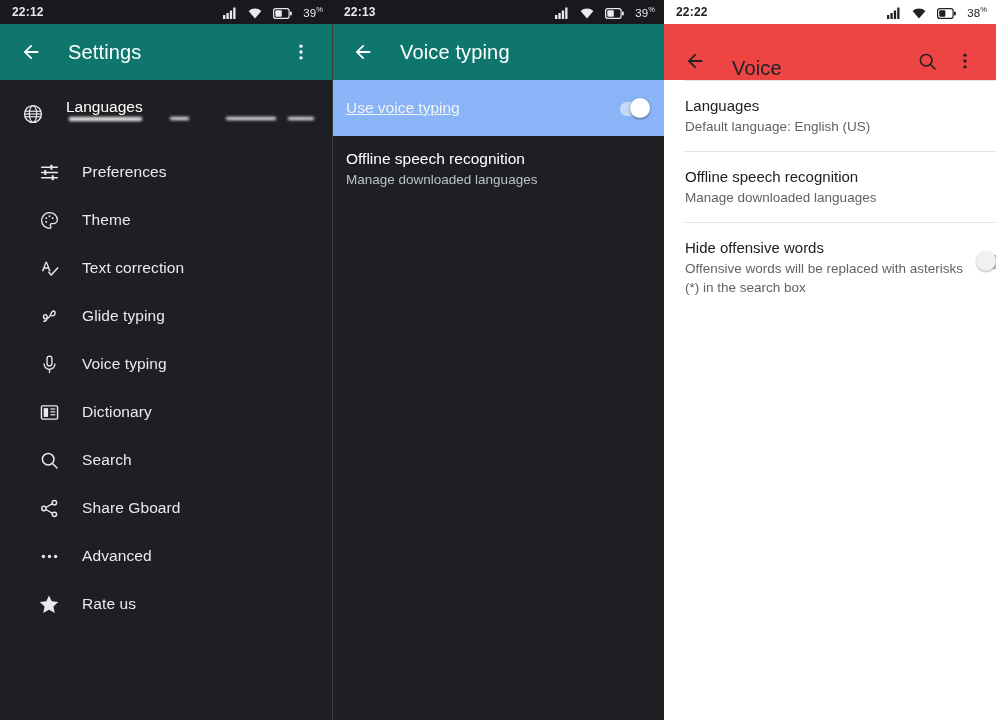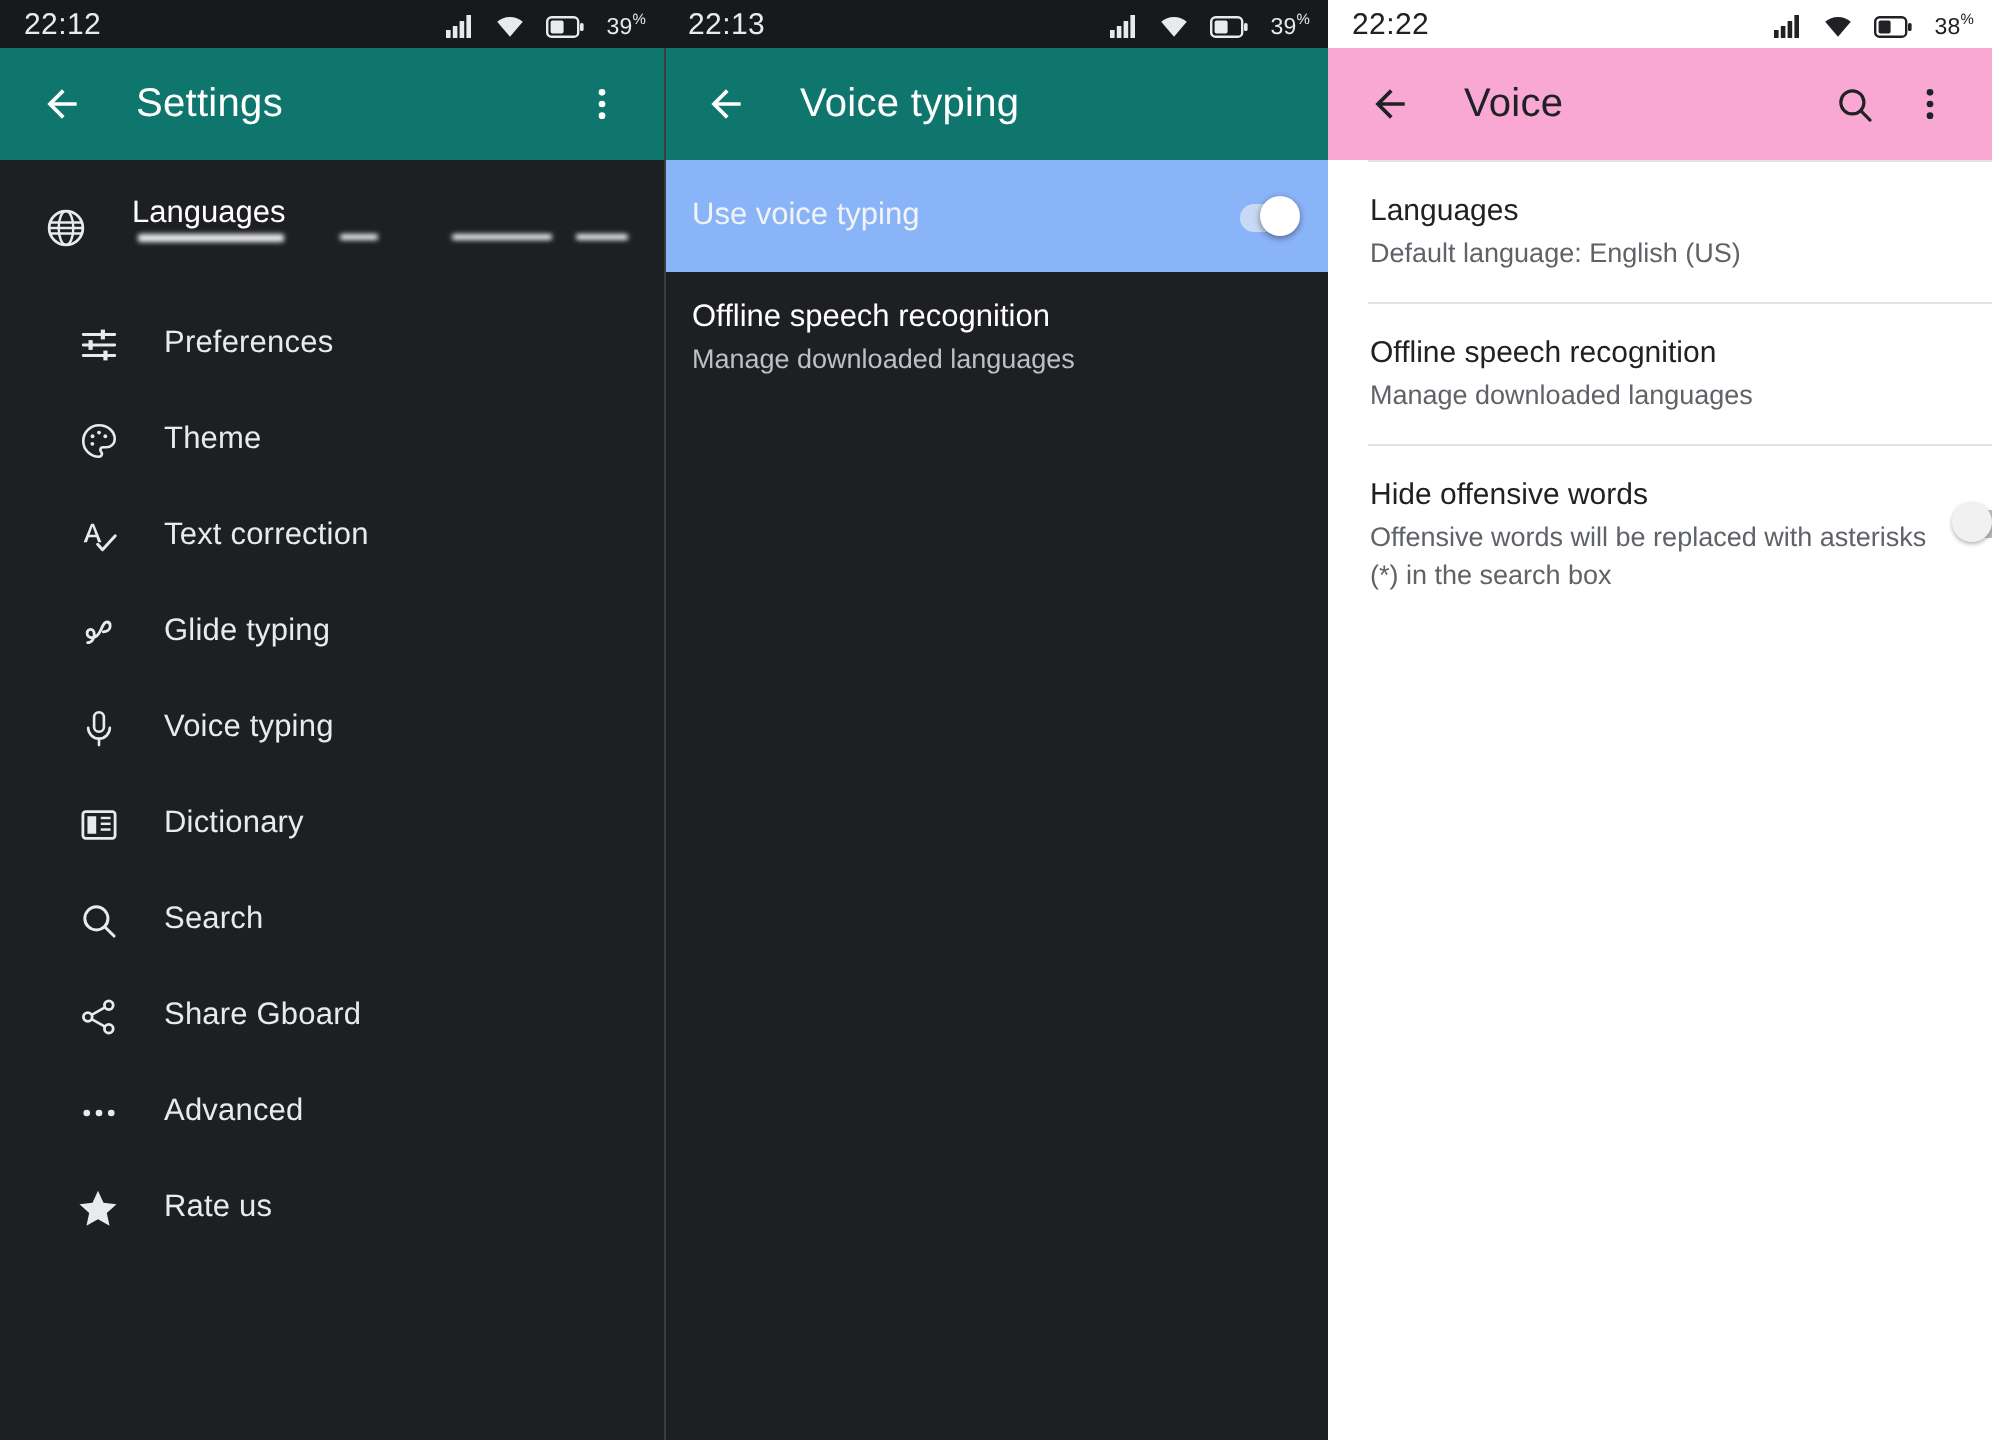--- a/index.html
+++ b/index.html
@@ -16,21 +16,21 @@
   .panel.dark { background: #1d1f23; }
   .panel.dark .statusbar { background: #18191c; }
   .panel.dark .appbar { background: #0f766e; }
   .panel.light { background: #ffffff; }
 
   
   .statusbar {
     height: 24px; display: flex; align-items: center;
     padding: 0 9px 0 12px; position: relative;
   }
-  .sb-time { font-size: 15px; letter-spacing: .2px; }
+  .sb-time { font-size: 12px; letter-spacing: .2px; font-weight: bold; }
   .panel.dark .sb-time { color: #e8eaed; }
   .panel.light .statusbar { background: #ffffff; text-align: center; }
   .panel.light .sb-time { color: #202124; }
   .sb-right { margin-left: auto; display: flex; align-items: flex-end; gap: 11px; }
   .sb-icon { display: block; }
   .sb-batt-text { font-size: 11.5px; letter-spacing: .1px; }
   .panel.dark .sb-batt-text { color: #e8eaed; }
   .panel.light .sb-batt-text { color: #202124; }
   .sb-pct { font-size: 7.5px; vertical-align: super; }
 
@@ -41,21 +41,21 @@
   }
   .appbar .iconbtn {
     width: 38px; height: 38px; display: flex;
     align-items: center; justify-content: center; flex: 0 0 auto;
   }
   .appbar .title {
     font-size: 20px; font-weight: 400; letter-spacing: .15px;
     margin-left: 18px; white-space: nowrap;
   }
   .panel.dark .appbar .title { color: #ffffff; }
-  .panel.light .appbar { background: #f9a8d4; height: 56px; }
+  .panel.light .appbar { background: #ef4444; height: 56px; align-items: flex-end; }
   .panel.light .appbar .title { color: #202124; }
   .appbar .spacer { flex: 1 1 auto; }
 
   
   .list-dark { padding-top: 0; }
   .row-lang {
     display: flex; align-items: center; height: 68px; padding: 0 0 0 20px;
     position: relative;
   }
   .row-lang .ic { width: 26px; flex: 0 0 26px; display:flex; align-items:center; justify-content:center; }
@@ -75,21 +75,21 @@
   .nav-item .ic { width: 26px; flex: 0 0 26px; display:flex; align-items:center; justify-content:center; }
   .nav-item .lbl {
     margin-left: 20px; font-size: 15.5px; color: #e8eaed; letter-spacing: .1px;
   }
 
   
   .row-toggle-hl {
     background: #8ab4f8; height: 56px;
     display: flex; align-items: center; padding: 0 14px 0 14px;
   }
-  .row-toggle-hl .lbl { font-size: 15.5px; color: #f1f3f4; flex: 1 1 auto; }
+  .row-toggle-hl .lbl { font-size: 15.5px; color: #f1f3f4; flex: 1 1 auto; text-decoration: underline; }
   .row-two {
     padding: 12px 18px 14px 14px;
   }
   .row-two .t1 { font-size: 15.5px; color: #ffffff; line-height: 21px; }
   .row-two .t2 { font-size: 13.5px; color: #bdc1c6; line-height: 19px; margin-top: 1px; }
 
   
   .divider { height: 1px; background: #e3e3e3; margin-left: 20px; }
   .lrow {
     padding: 14px 20px 15px 21px; display: flex; align-items: flex-start;

